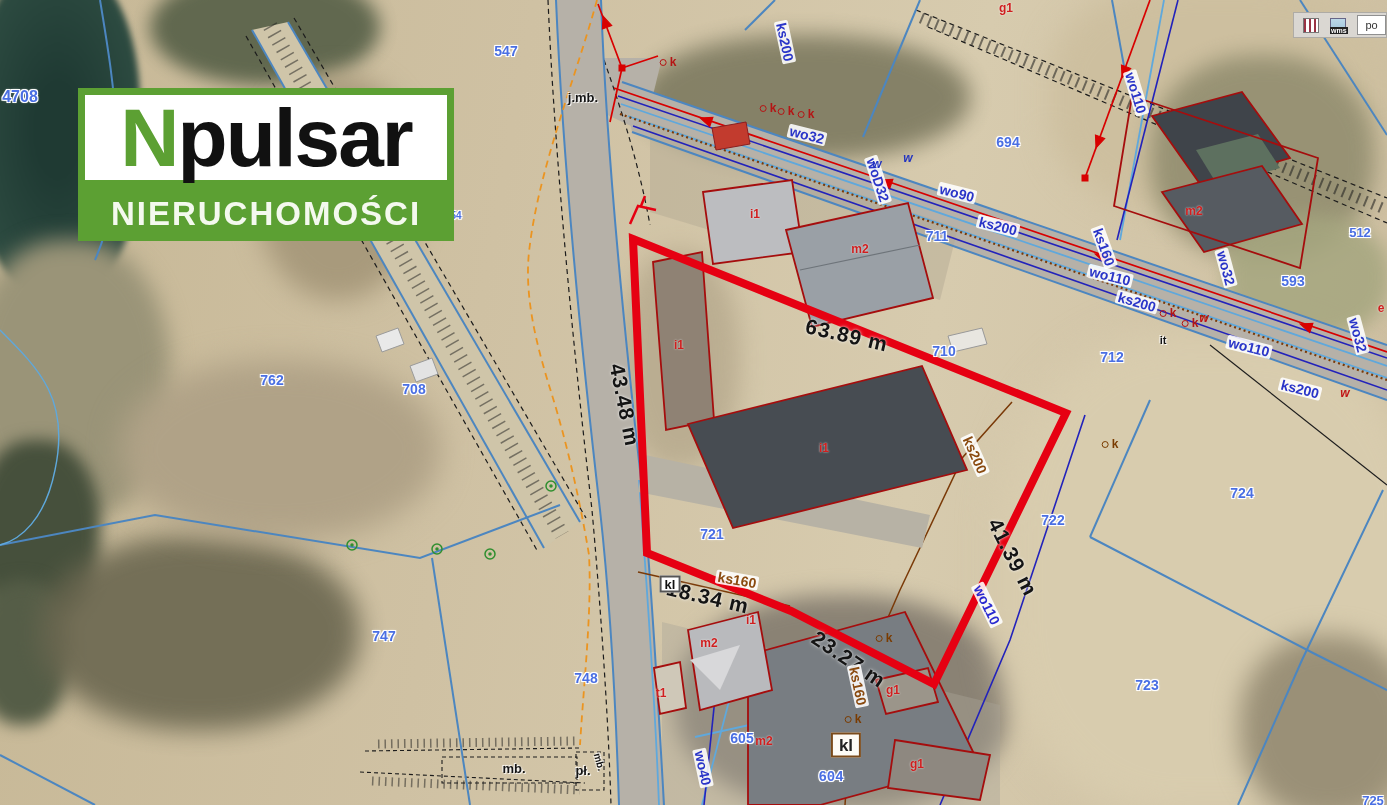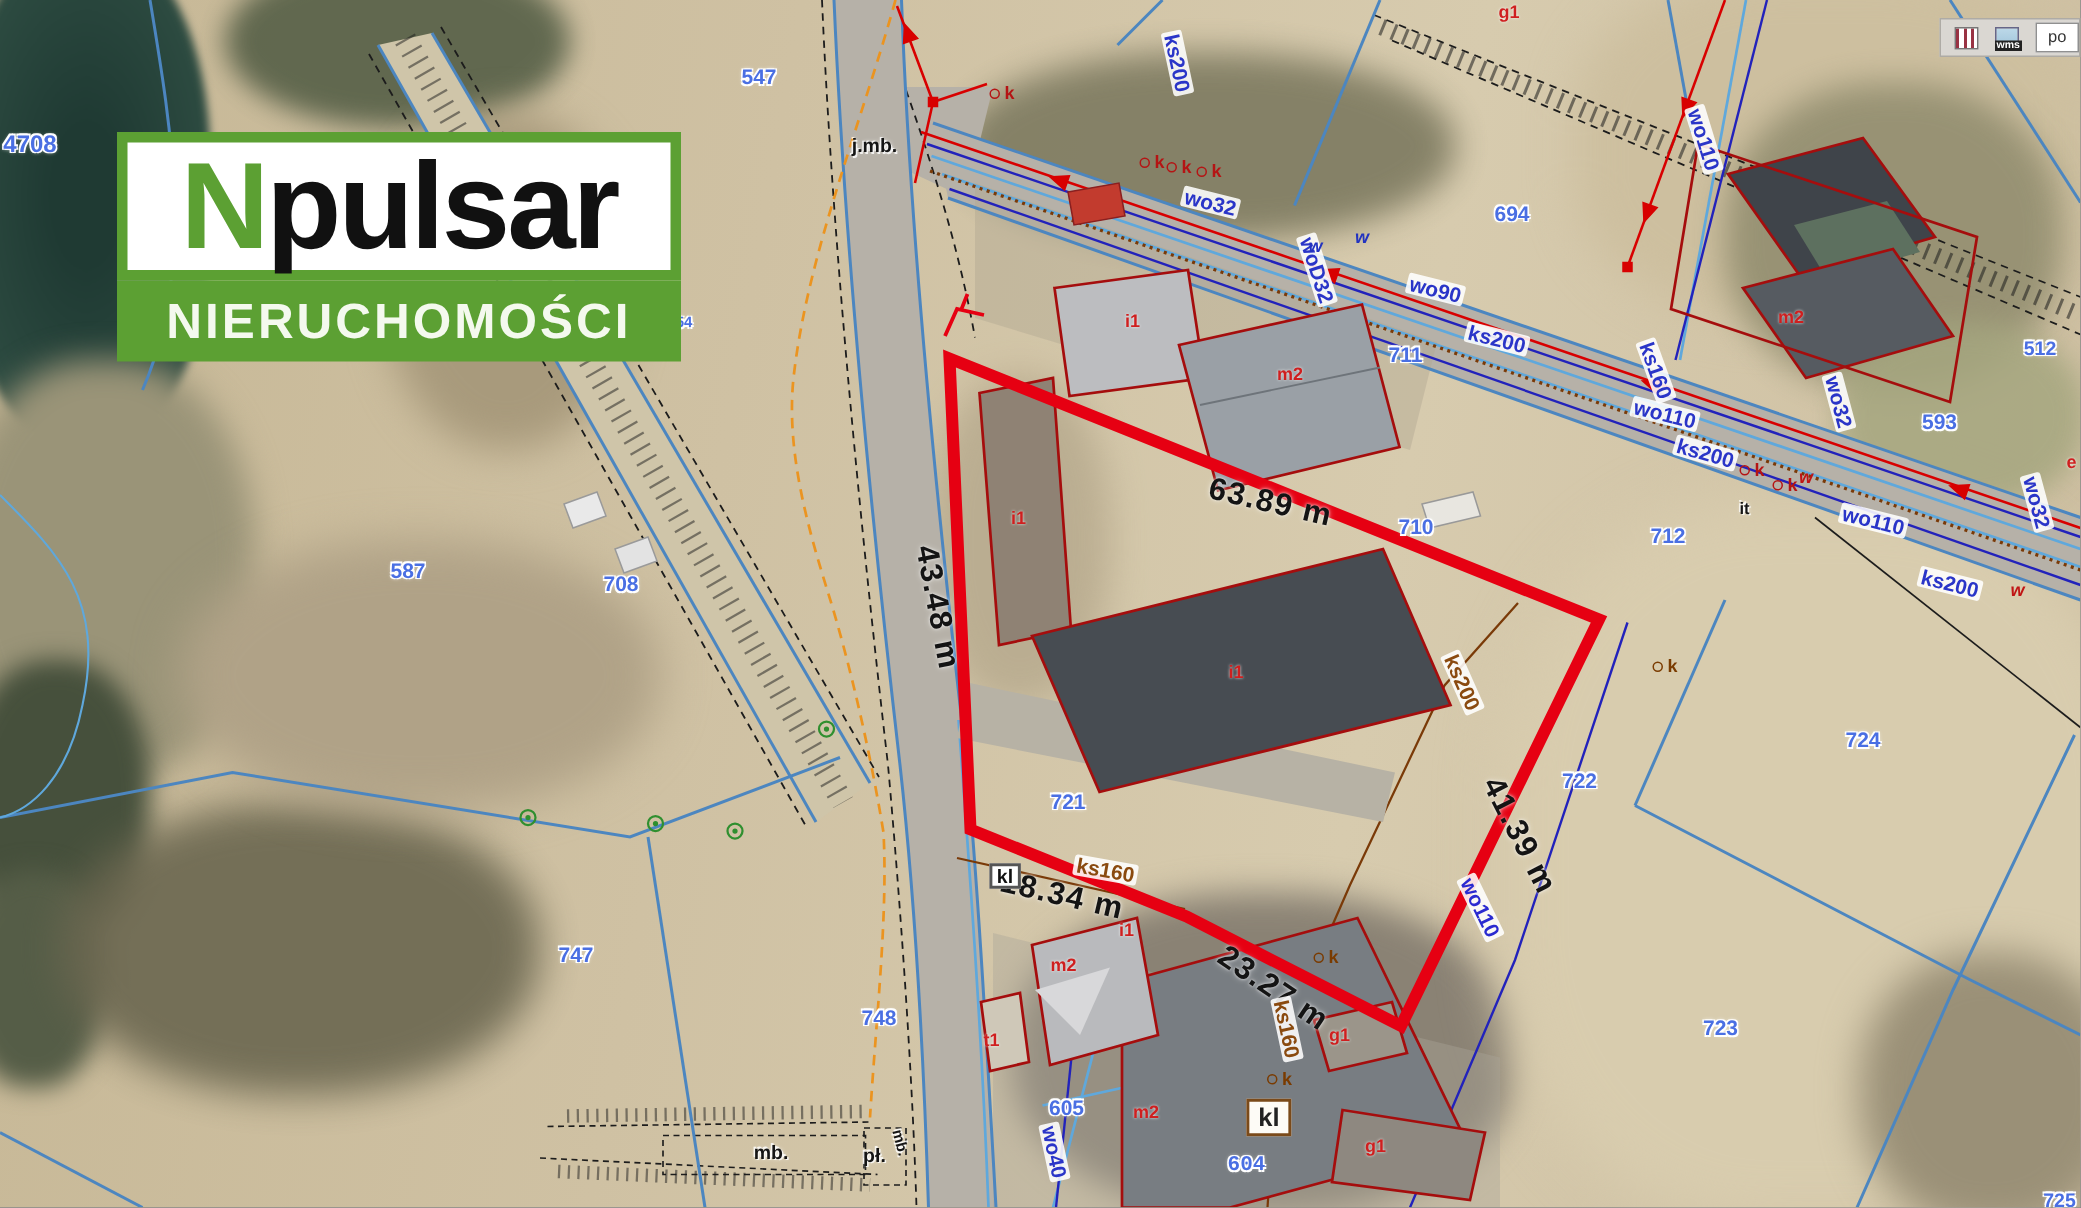--- a/index.html
+++ b/index.html
@@ -225,25 +225,25 @@
       <div class="lbl parcel" style="left: 937px; top: 236px; transform: translate(-50%, -50%) rotate(0deg);">711</div>
       <div class="lbl parcel" style="left: 944px; top: 351px; transform: translate(-50%, -50%) rotate(0deg);">710</div>
       <div class="lbl parcel" style="left: 1112px; top: 357px; transform: translate(-50%, -50%) rotate(0deg);">712</div>
       <div class="lbl parcel" style="left: 1293px; top: 281px; transform: translate(-50%, -50%) rotate(0deg);">593</div>
       <div class="lbl parcel" style="left: 1360px; top: 232px; font-size: 13px; transform: translate(-50%, -50%) rotate(0deg);">512</div>
       <div class="lbl parcel" style="left: 1053px; top: 520px; transform: translate(-50%, -50%) rotate(0deg);">722</div>
       <div class="lbl parcel" style="left: 712px; top: 507px; transform: translate(-50%, -50%) rotate(0deg); margin-top: 27px;">721</div>
       <div class="lbl parcel" style="left: 1242px; top: 493px; transform: translate(-50%, -50%) rotate(0deg);">724</div>
       <div class="lbl parcel" style="left: 1147px; top: 685px; transform: translate(-50%, -50%) rotate(0deg);">723</div>
       <div class="lbl parcel" style="left: 1373px; top: 800px; font-size: 13px; transform: translate(-50%, -50%) rotate(0deg);">725</div>
-      <div class="lbl parcel" style="left: 272px; top: 380px; transform: translate(-50%, -50%) rotate(0deg);">587</div>
+      <div class="lbl parcel" style="left: 272px; top: 380px; transform: translate(-50%, -50%) rotate(0deg);">762</div>
       <div class="lbl parcel" style="left: 414px; top: 389px; transform: translate(-50%, -50%) rotate(0deg);">708</div>
       <div class="lbl parcel" style="left: 384px; top: 636px; transform: translate(-50%, -50%) rotate(0deg);">747</div>
       <div class="lbl parcel" style="left: 586px; top: 678px; transform: translate(-50%, -50%) rotate(0deg);">748</div>
-      <div class="lbl parcel" style="left: 695px; top: 738px; transform: translate(-50%, -50%) rotate(0deg); padding-left: 32px;">605</div>
+      <div class="lbl parcel" style="left: 726px; top: 738px; transform: translate(-50%, -50%) rotate(0deg); padding-left: 32px;">605</div>
       <div class="lbl parcel" style="left: 831px; top: 777px; transform: translate(-50%, -50%) rotate(0deg); font-family: Liberation Mono, monospace;">604</div>
       <div class="lbl ub" style="left: 785px; top: 42px; transform: translate(-50%, -50%) rotate(78deg);">ks200</div>
       <div class="lbl ub" style="left: 807px; top: 135px; transform: translate(-50%, -50%) rotate(14deg);">wo32</div>
       <div class="lbl ub" style="left: 878px; top: 180px; transform: translate(-50%, -50%) rotate(72deg);">woD32</div>
       <div class="lbl ub" style="left: 957px; top: 193px; transform: translate(-50%, -50%) rotate(14deg);">wo90</div>
       <div class="lbl ub" style="left: 998px; top: 226px; transform: translate(-50%, -50%) rotate(14deg);">ks200</div>
       <div class="lbl ub" style="left: 1136px; top: 93px; transform: translate(-50%, -50%) rotate(73deg);">wo110</div>
       <div class="lbl ub" style="left: 1110px; top: 276px; transform: translate(-50%, -50%) rotate(14deg);">wo110</div>
       <div class="lbl ub" style="left: 1137px; top: 302px; transform: translate(-50%, -50%) rotate(16deg);">ks200</div>
       <div class="lbl ub" style="left: 1249px; top: 347px; transform: translate(-50%, -50%) rotate(14deg);">wo110</div>

